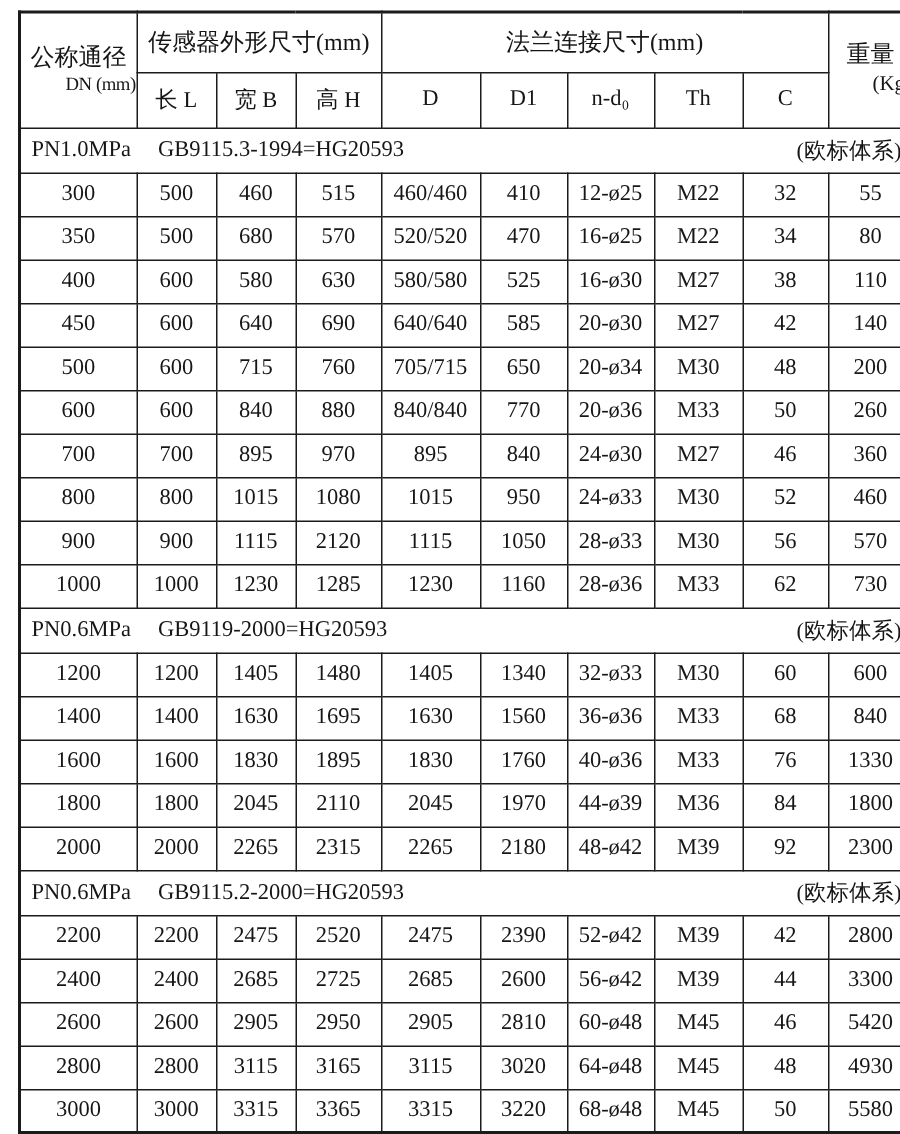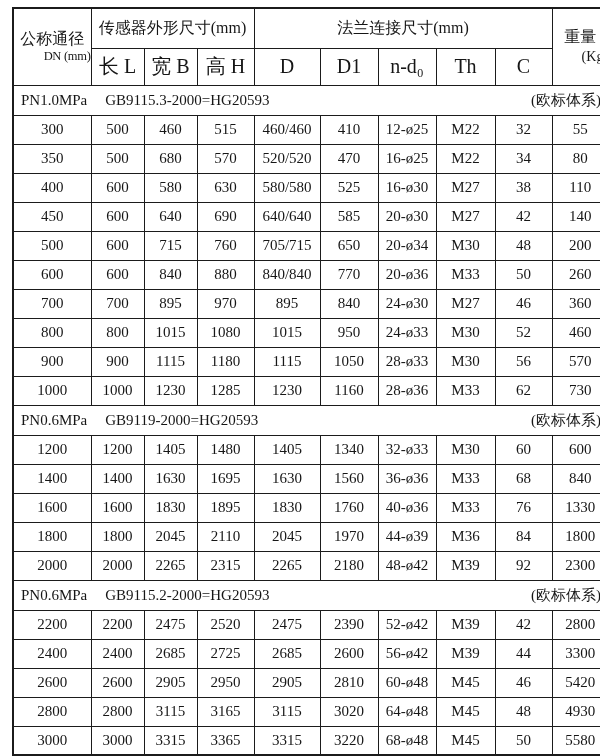--- a/index.html
+++ b/index.html
@@ -29,21 +29,21 @@
   table.spec th, table.spec td {
     border: 1.5px solid #1b1b1b;
     text-align: center;
     vertical-align: middle;
     padding: 0;
     font-weight: normal;
     overflow: hidden;
     white-space: nowrap;
   }
   tr.head-top th { height: 40px; font-size: 16px; }
-  tr.head-sub th { height: 37px; font-size: 20px; }
+  tr.head-sub th { height: 37px; font-size: 15px; }
   th.dn-head { font-size: 15px; line-height: 1.25; }
   .dn-line2 { font-size: 12.5px; letter-spacing: -0.3px; text-align: right; }
   th.weight-head { font-size: 15px; line-height: 1.3; }
   .weight-line2 { font-size: 14px; text-align: right; }
   tbody td { height: 29px; font-size: 15px; }
   tr.section-row td { height: 30px; border-left: none; border-right: none; margin-top: 16px; }
   .section-inner {
     display: flex;
     align-items: center;
     padding: 0 7px;
@@ -91,21 +91,21 @@
         <th>n-d₀</th>
         <th>Th</th>
         <th>C</th>
       </tr>
     </thead>
     <tbody id="tbody">
         <tr class="section-row">
           <td colspan="10">
             <div class="section-inner">
               <span class="sec-pressure">PN1.0MPa</span>
-              <span class="sec-standard">GB9115.3-2000=HG20593</span>
+              <span class="sec-standard">GB9115.3-1994=HG20593</span>
               <span class="sec-note">(欧标体系)</span>
             </div>
           </td>
         </tr>
         <tr>
           <td>300</td>
           <td>500</td>
           <td>460</td>
           <td>515</td>
           <td>460/460</td>
@@ -196,21 +196,21 @@
           <td>950</td>
           <td>24-ø33</td>
           <td>M30</td>
           <td>52</td>
           <td>460</td>
         </tr>
         <tr>
           <td>900</td>
           <td>900</td>
           <td>1115</td>
-          <td>1180</td>
+          <td>2120</td>
           <td>1115</td>
           <td>1050</td>
           <td>28-ø33</td>
           <td>M30</td>
           <td>56</td>
           <td>570</td>
         </tr>
         <tr>
           <td>1000</td>
           <td>1000</td>

